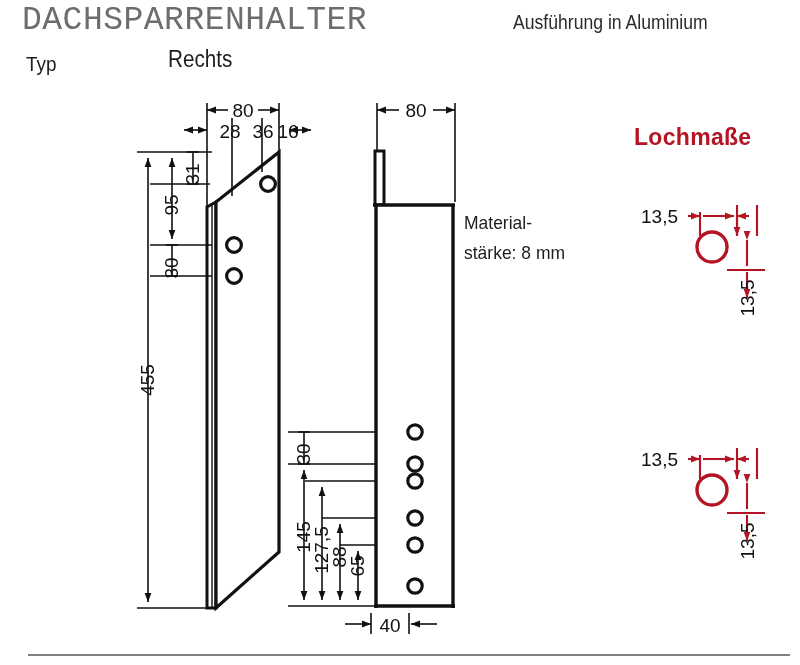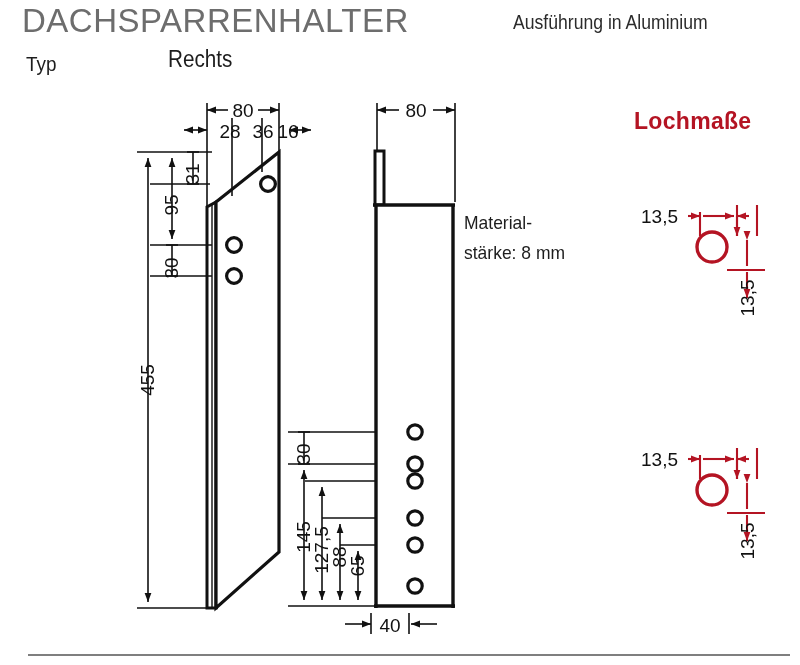--- a/index.html
+++ b/index.html
@@ -21,20 +21,21 @@
     height: 665px;
   }
   .txt { position: absolute; white-space: pre; }
 
   #title-main {
     left: 22px; top: 2px;
     font-size: 33px;
     letter-spacing: 0.5px;
     color: #6d6d6d;
     font-weight: 400;
+    font-family: Liberation Mono, monospace;
   }
   #title-sub {
     left: 513px; top: 11px;
     font-size: 20px;
     color: #2b2b2b;
     font-weight: 400;
     transform: scaleX(0.88);
     transform-origin: left top;
   }
   #typ-label {
@@ -54,21 +55,21 @@
   }
   #material-note {
     left: 464px; top: 208px;
     font-size: 19px;
     line-height: 30px;
     color: #1d1d1d;
     transform: scaleX(0.92);
     transform-origin: left top;
   }
   #loch-title {
-    left: 634px; top: 108px;
+    left: 634px; top: 124px;
     font-size: 23px;
     font-weight: bold;
     color: #b41423;
     letter-spacing: 0.3px;
   }
   svg { position: absolute; left: 0; top: 0; }
   svg text {
     font-family: "Liberation Sans", sans-serif;
     fill: #111111;
   }

